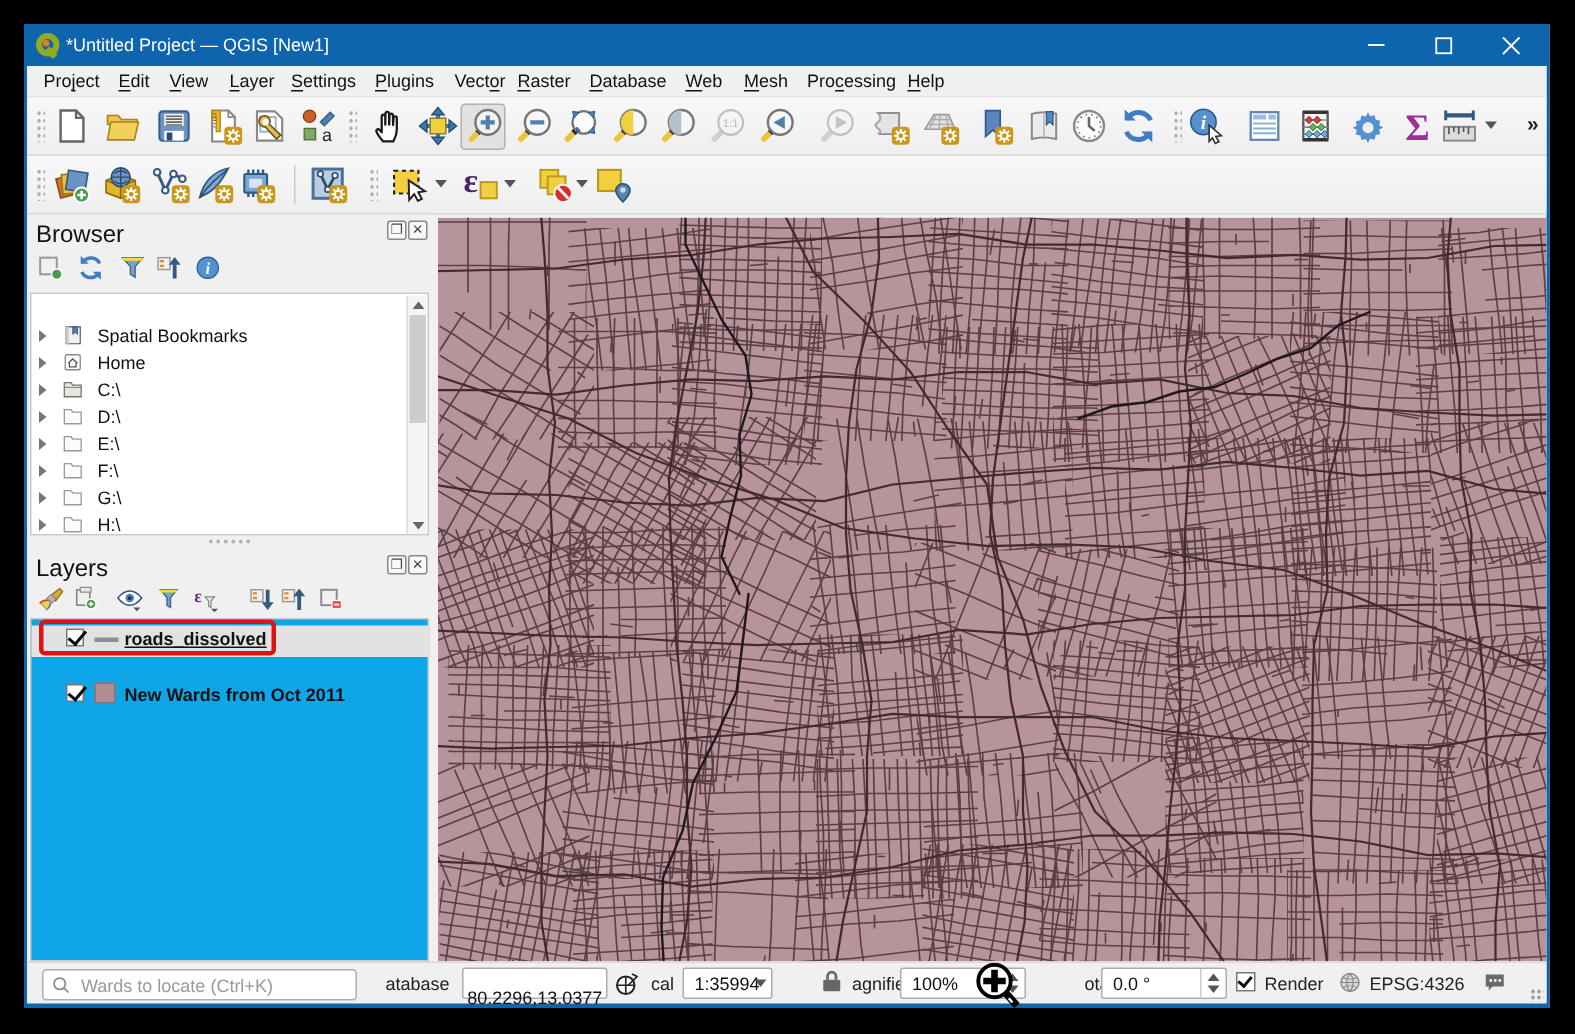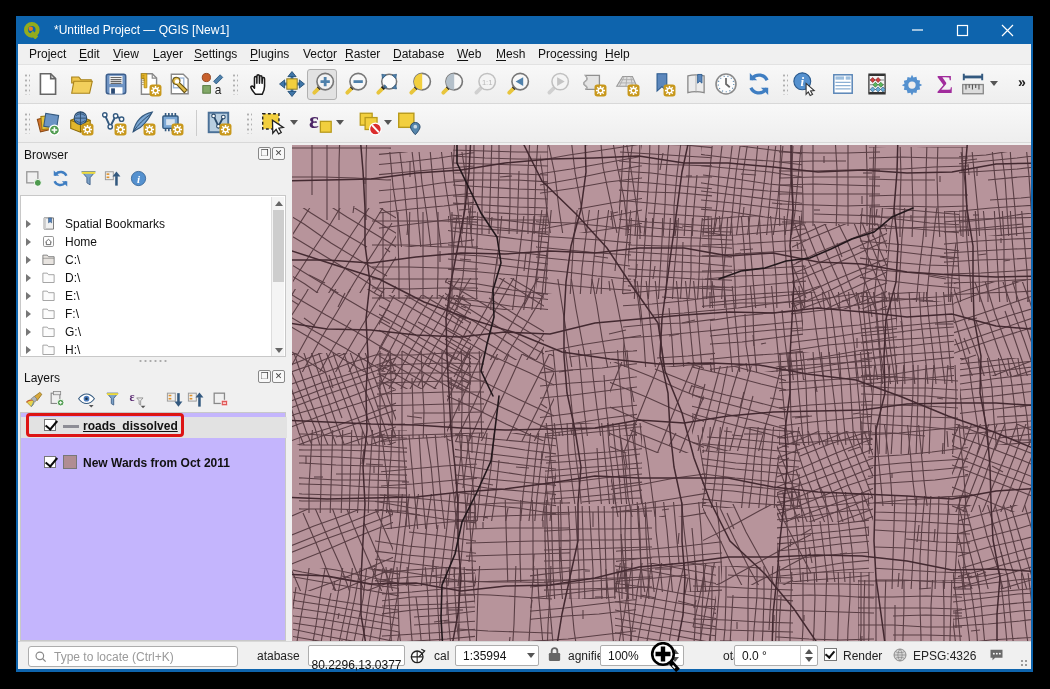--- a/index.html
+++ b/index.html
@@ -1,47 +1,47 @@
 <!DOCTYPE html>
 <html><head><meta charset="utf-8"><style>
 * { margin:0; padding:0; box-sizing:border-box; }
 html,body { width:1050px; height:689px; background:#000; font-family:"Liberation Sans",sans-serif; overflow:hidden; }
 #win { position:absolute; left:16px; top:16px; width:1017px; height:656px; background:#f0f0f0; }
 .abs { position:absolute; }
 #titlebar { left:0; top:0; width:1017px; height:28px; background:#0e64ad; color:#fff; }
-#titlebar .t { position:absolute; left:38px; top:7px; font-size:12px;text-align:right; }
+#titlebar .t { position:absolute; left:28px; top:7px; font-size:12px;text-align:right; }
 .winbtn { position:absolute; top:0; width:45px; height:28px; }
 #frameL { left:0; top:28px; width:2px; height:624px; background:#0e64ad; }
 #frameR { left:1015px; top:28px; width:2px; height:624px; background:#0e64ad; }
 #frameB { left:0; top:652px; width:1017px; height:4px; background:#0e64ad; }
 #menubar { left:2px; top:28px; width:1013px; height:21px; background:#f0f0f0; border-bottom:1px solid #e2e2e2; font-size:12px; color:#111; }
 #menubar span { position:absolute; top:3px; }
 #menubar u { text-decoration-thickness:1px; text-underline-offset:2px; }
 #tb1 { left:2px; top:49px; width:1013px; height:39px; background:linear-gradient(#f8f8f8,#eeeeee); border-bottom:1px solid #d8d8d8; }
 #tb2 { left:2px; top:88px; width:1013px; height:39px; background:linear-gradient(#f8f8f8,#eeeeee); border-bottom:1px solid #d8d8d8; }
 .ic { position:absolute; width:26px; height:26px; top:6px; }
 .ic svg { width:26px; height:26px; }
 .grip { position:absolute; top:8px; width:6px; height:22px;
   background-image:radial-gradient(circle,#b0b0b0 1px,transparent 1.2px); background-size:4px 5px; }
 .vsep { position:absolute; top:6px; width:1px; height:26px; background:#cccccc; }
 .caret { position:absolute; top:16px; width:0; height:0; border-left:4px solid transparent; border-right:4px solid transparent; border-top:5px solid #555; }
 #panelL { left:2px; top:127px; width:270px; height:498px; background:#f0f0f0; }
-.ptitle { position:absolute; font-size:12px; color:#111; }
+.ptitle { position:absolute; font-size:16px; color:#111; }
 .pbtn { position:absolute; width:13px; height:13px; border:1px solid #888; border-radius:2px; background:#f8f8f8; color:#444; font-size:9px; line-height:11px; text-align:center; }
 .ptool { position:absolute; width:19px; height:19px; }
 .ptool svg { width:19px; height:19px; }
 #blist { position:absolute; left:2px; top:52px; width:266px; height:162px; background:#fff; border:1px solid #c8c8c8; overflow:hidden; }
 .trow { position:absolute; left:0; height:18px; width:250px; font-size:12px; color:#111; }
 .trow .tri { position:absolute; left:5px; top:5px; width:0; height:0; border-top:4px solid transparent; border-bottom:4px solid transparent; border-left:5px solid #777; }
 .trow .ti { position:absolute; left:20px; top:1px; }
 .trow .tx { position:absolute; left:44px; top:2px; }
 #bscroll { position:absolute; right:1px; top:1px; width:13px; height:160px; background:#f4f4f4; border-left:1px solid #ddd; }
 #bthumb { position:absolute; left:1px; top:13px; width:11px; height:72px; background:#cdcdcd; }
 .sarr { position:absolute; left:3px; width:0; height:0; border-left:4px solid transparent; border-right:4px solid transparent; }
-#llist { position:absolute; left:2px; top:269px; width:266px; height:229px; background:#c4b5fd; border:1px solid #c8c8c8; }
+#llist { position:absolute; left:2px; top:269px; width:266px; height:229px; background:#0ea5e9; border:1px solid #c8c8c8; }
 .lrow { position:absolute; left:0; width:266px; height:18px; font-size:12px; color:#111; }
 .cb { position:absolute; left:23px; top:2px; width:12px; height:12px; background:#fff; border:1px solid #777; }
 .cb:after { content:""; position:absolute; left:3px; top:-2px; width:5px; height:10px; border:solid #0a0a0a; border-width:0 2.2px 2.2px 0; transform:rotate(40deg); }
 .lsym { position:absolute; left:42px; top:8px; width:16px; height:2.5px; background:#8d8d95; }
 .ltx { position:absolute; left:62px; top:2px; font-weight:bold; }
 #redbox { position:absolute; left:8px; top:270px; width:158px; height:24px; border:3.5px solid #dd1414; border-radius:4px; z-index:5; }
 #map { left:276px; top:129px; width:739px; height:496px; overflow:hidden; }
 #statusbar { left:2px; top:625px; width:1013px; height:28px; background:#f0f0f0; border-top:1px solid #d8d8d8; font-size:12px; color:#222; }
 .sb { position:absolute; font-size:12px; color:#222; top:7px; }
 .sbox { position:absolute; top:3px; height:21px; background:#fff; border:1px solid #adadad; border-radius:2px; font-size:12px; color:#111; }
@@ -2985,31 +2985,31 @@
           <polyline points="427,134 449,126 473,123 494,116 518,113 539,104 560,94 582,87 600,72 621,63"></polyline>
         </g>
 </svg>
 </div>
 <div class="abs" id="statusbar">
 <div class="sbox" style="left:10px;top:4px;width:210px;border-radius:3px">
         <svg style="position:absolute;left:5px;top:3px" width="14" height="14" viewBox="0 0 24 24">
           <circle cx="10" cy="10" r="6.5" fill="none" stroke="#888" stroke-width="2"></circle>
           <path d="M15 15l5 5" stroke="#888" stroke-width="2"></path>
         </svg>
-        <span style="position:absolute;left:25px;top:3px;color:#9a9a9a">Type to locate (Ctrl+K)</span>
+        <span style="position:absolute;left:25px;top:3px;color:#9a9a9a">Wards to locate (Ctrl+K)</span>
       </div>
 <div class="sb" style="left:239px">atabase</div>
 <div class="sbox" style="left:290px;width:97px;text-align:center;padding-top:12px">80.2296,13.0377</div>
 <svg class="abs" style="left:390px;top:4px" width="20" height="20" viewBox="0 0 24 24">
         <circle cx="11" cy="13" r="7" fill="#fff" stroke="#222" stroke-width="1.6"></circle>
         <path d="M11 6v14M4.5 13h13" stroke="#222" stroke-width="1.3"></path>
         <path d="M16 4l4 2-3 3M20 6l-7 7" stroke="#222" stroke-width="1.4" fill="none"></path>
       </svg>
 <div class="sb" style="left:416px">cal</div>
-<div class="sbox" style="left:437px;width:84px;padding:3px 0 0 7px">1:35994<span class="abs" style="right:3px;top:7px;border-left:4px solid transparent;border-right:4px solid transparent;border-top:5px solid #555;width:0;height:0"></span></div>
+<div class="sbox" style="left:437px;width:60px;padding:3px 0 0 7px">1:35994<span class="abs" style="right:3px;top:7px;border-left:4px solid transparent;border-right:4px solid transparent;border-top:5px solid #555;width:0;height:0"></span></div>
 <svg class="abs" style="left:528px;top:4px" width="17" height="17" viewBox="0 0 24 24">
         <rect x="4" y="10" width="16" height="11" rx="1.5" fill="#666"></rect>
         <path d="M8 10V7a4 4 0 0 1 8 0v3" fill="none" stroke="#666" stroke-width="2.6"></path>
       </svg>
 <div class="sb" style="left:550px">agnifie</div>
 <div class="sbox" style="left:582px;width:84px;padding:3px 0 0 7px">100%<div class="spin"></div></div>
 <svg class="abs" style="left:631px;top:0px;z-index:9" width="34" height="30" viewBox="0 0 34 30">
         <circle cx="14" cy="12" r="10.8" fill="#fff" stroke="#000" stroke-width="2.6"></circle>
         <path d="M14 4.5v15M6.5 12h15" stroke="#000" stroke-width="4.4"></path>
         <path d="M21.5 20l7.5 8.5" stroke="#000" stroke-width="5"></path>

